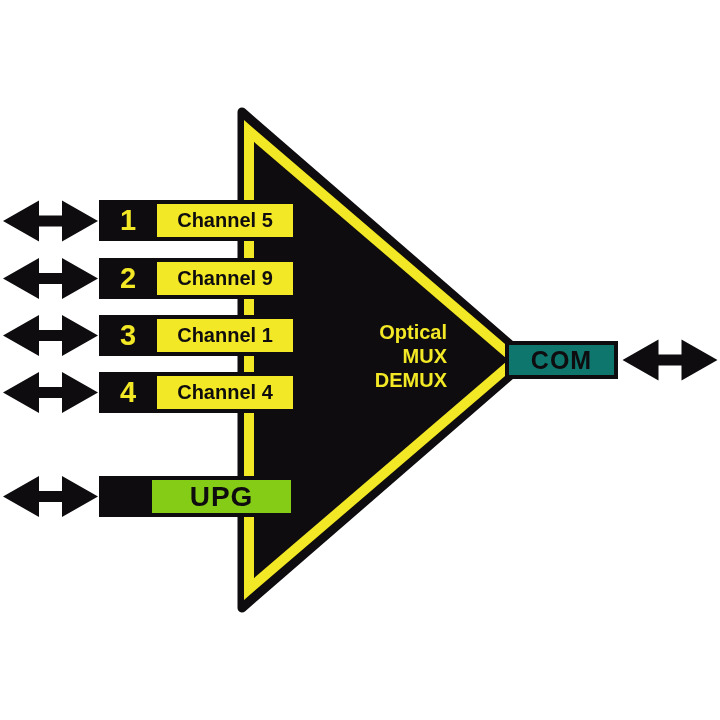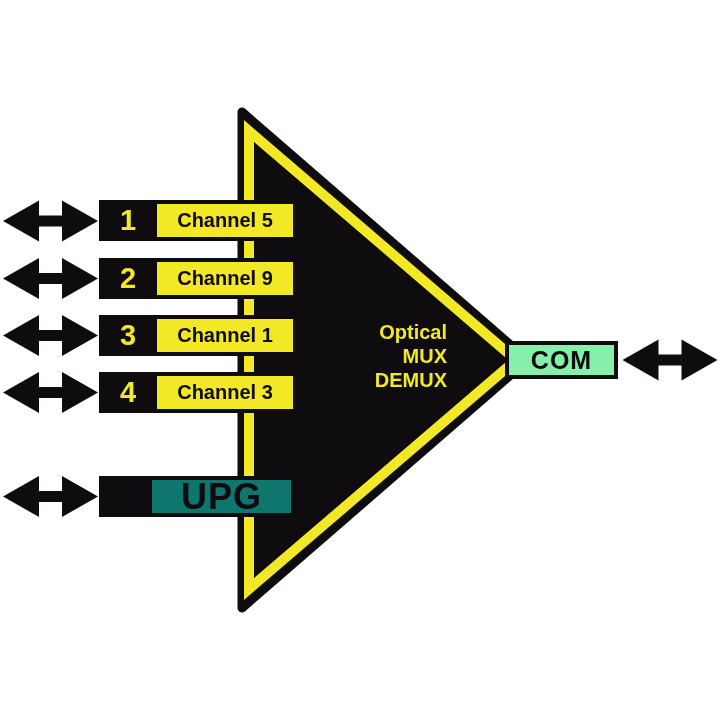--- a/index.html
+++ b/index.html
@@ -33,33 +33,33 @@
     font-size:20px;
   }
 
   
   .upg-bar{
     position:absolute;left:99px;top:476px;width:195px;height:41px;
     background:#0E0C0F;
   }
   .upg-inner{
     position:absolute;left:5px;right:3px;top:4px;bottom:4px;
-    background:#0f766e;color:#0E0C0F;
+    background:#84cc16;color:#0E0C0F;
     display:flex;align-items:center;justify-content:center;
-    font-size:36px;letter-spacing:1px;margin-left:48px;
+    font-size:28px;letter-spacing:1px;margin-left:48px;
   }
 
   
   .com-box{
     position:absolute;left:505px;top:341px;width:113px;height:38px;
     background:#0E0C0F;
   }
   .com-inner{
     position:absolute;left:4px;right:4px;top:4px;bottom:4px;
-    background:#86efac;color:#0E0C0F;
+    background:#0f766e;color:#0E0C0F;
     display:flex;align-items:center;justify-content:center;
     font-size:25px;letter-spacing:1px;
   }
 
   
   .device-label{
     position:absolute;left:307px;top:320px;width:140px;
     color:#F2E825;text-align:right;
     font-size:20px;line-height:24px;
   }
@@ -95,21 +95,21 @@
   <div class="channel-row r1">
     <div class="port-num">2</div>
     <div class="label-box">Channel 9</div>
   </div>
   <div class="channel-row r2">
     <div class="port-num">3</div>
     <div class="label-box">Channel 1</div>
   </div>
   <div class="channel-row r3">
     <div class="port-num">4</div>
-    <div class="label-box">Channel 3</div>
+    <div class="label-box">Channel 4</div>
   </div>
 
   <div class="upg-bar">
     <div class="upg-inner">UPG</div>
   </div>
 
   <div class="com-box">
     <div class="com-inner">COM</div>
   </div>
 

